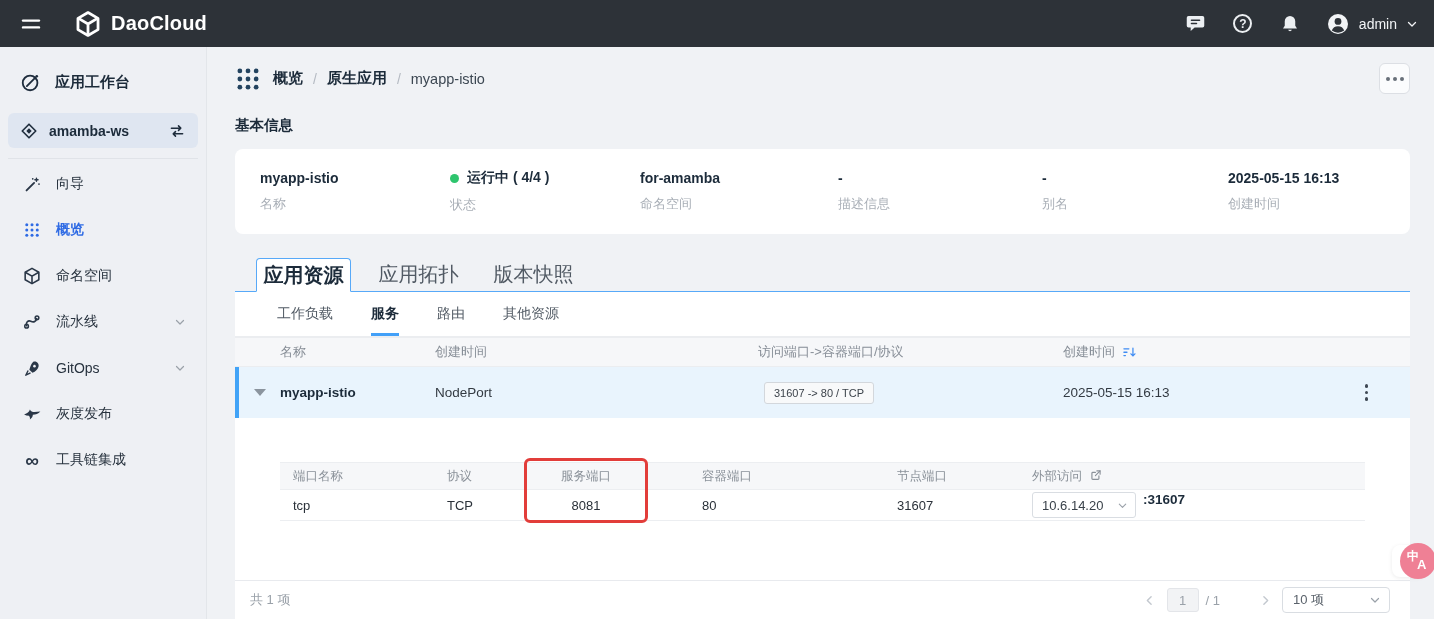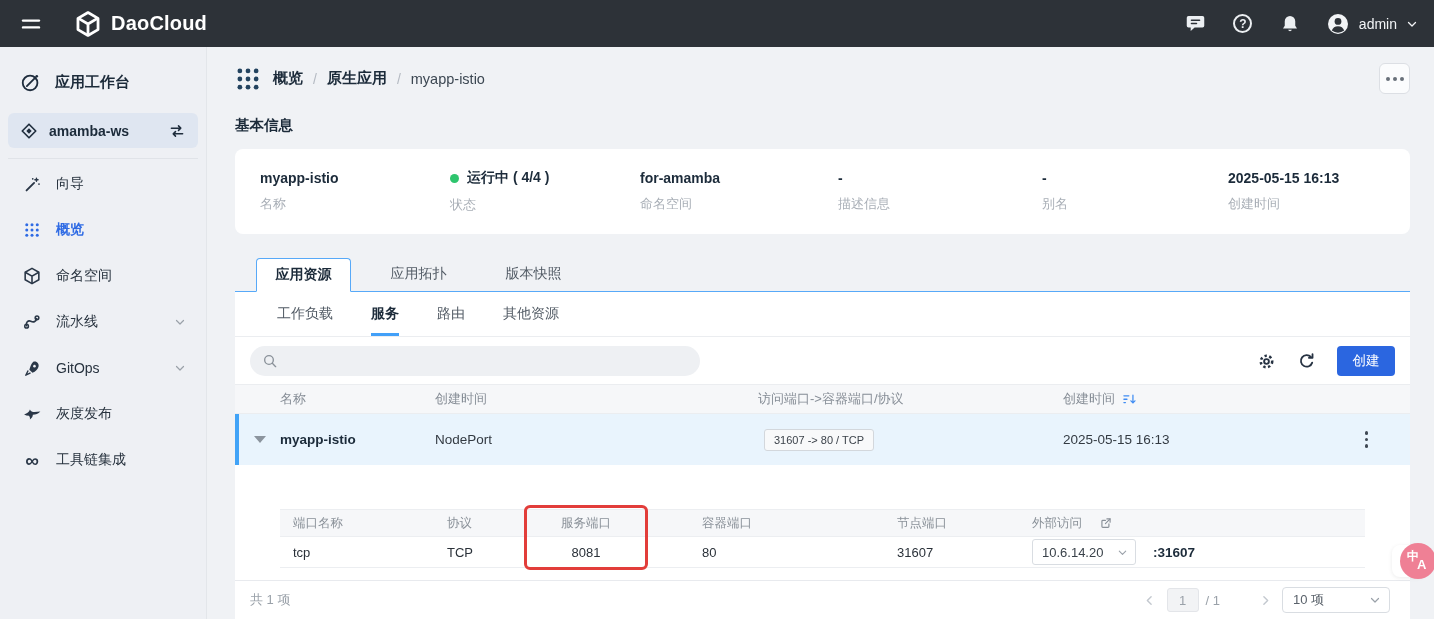--- a/index.html
+++ b/index.html
@@ -52,21 +52,21 @@
 
   .info-card { margin-top:14px; background:#fff; border-radius:8px; height:85px; display:flex; align-items:center; padding-left:25px; }
   .fld { display:flex; flex-direction:column; gap:9px; }
   .fld .v { font-size:14px; font-weight:bold; color:#1c2b3a; display:flex; align-items:center; gap:8px; }
   .fld .l { font-size:13px; color:#a8aeb6; }
   .dot { width:9px; height:9px; border-radius:50%; background:#2ec56e; }
   .w0{width:190px;} .w1{width:190px;} .w2{width:198px;} .w3{width:204px;} .w4{width:186px;} .w5{flex:1;}
 
   
   .tabbar { margin-top:23px; display:flex; align-items:flex-end; padding-left:21px; border-bottom:1px solid #57a9f8; }
-  .tab { width:95px; height:34px; display:flex; align-items:center; justify-content:center; font-size:14px; color:#50holder5a64; color:#515a64; cursor:pointer; margin-right:20px; }
+  .tab { width:95px; height:34px; display:flex; align-items:center; justify-content:center; font-size:20px; color:#50holder5a64; color:#515a64; cursor:pointer; margin-right:20px; }
   .tab.active { background:#fff; border:1px solid #57a9f8; border-bottom:1px solid #fff; margin-bottom:-1px;
                 border-radius:4px 4px 0 0; font-weight:bold; color:#1c2b3a; }
 
   .panel { background:#fff; flex:1; display:flex; flex-direction:column; }
   .subtabs { display:flex; gap:38px; padding:0 0 0 42px; border-bottom:1px solid #ebedf0; }
   .subtab { padding:13px 0 10px 0; font-size:14px; color:#515a64; cursor:pointer; border-bottom:3px solid transparent; }
   .subtab.active { color:#1c2b3a; font-weight:bold; border-bottom-color:#42a0f8; }
 
   
   .search-row { display:flex; align-items:center; padding:9px 15px 8px 15px; }
@@ -91,21 +91,21 @@
   .kebab i { width:3.5px; height:3.5px; border-radius:50%; background:#3f4854; }
 
   
   .expand-area { padding:44px 45px 0 45px; }
   .ptable { position:relative; font-size:13px; }
   .prow { display:flex; align-items:center; }
   .phead { height:28px; background:#f6f7f9; border-top:1px solid #eceef1; border-bottom:1px solid #eceef1; color:#8a9199; font-size:12.5px; }
   .pdata { height:31px; background:#fff; border-bottom:1px solid #eceef1; color:#2a3139; }
   .p0{width:154px; flex:none; padding-left:13px;} .p1{width:90px; flex:none; padding-left:13px;}
   .p2{width:124px; flex:none; text-align:center;} .p3{width:237px; flex:none; padding-left:54px;}
-  .p4{width:135px; flex:none; padding-left:12px;} .p5{flex:1; padding-left:12px; display:flex; align-items:center; gap:17px;}
+  .p4{width:135px; flex:none; padding-left:12px;} .p5{flex:1; padding-left:12px; display:flex; gap:7px;}
   .red-box { position:absolute; left:244px; top:-4px; width:124px; height:65px; border:3px solid #e23d3a; border-radius:6px; pointer-events:none; }
   .ip-select { width:104px; height:26px; border:1px solid #d9dde2; border-radius:3px; background:#fff; display:flex; align-items:center;
                padding:0 7px 0 9px; font-size:13px; color:#3a424a; cursor:pointer; }
   .ip-select .grow { flex:1; }
   .node-suffix { font-weight:bold; color:#1c2b3a; font-size:13.5px; }
 
   
   .tfoot { margin-top:auto; border-top:1px solid #e8eaee; height:39px; display:flex; align-items:center; padding:0 20px 0 15px; font-size:13px; color:#9aa1a9; }
   .pg { margin-left:auto; display:flex; align-items:center; gap:7px; color:#9aa1a9; }
   .pg-chev { width:20px; height:20px; display:flex; align-items:center; justify-content:center; color:#c3c8cf; cursor:pointer; }
@@ -347,45 +347,20 @@
     </div>
 
     <div class="panel">
       <div class="subtabs">
         <div class="subtab">工作负载</div>
         <div class="subtab active">服务</div>
         <div class="subtab">路由</div>
         <div class="subtab">其他资源</div>
       </div>
 
-      <div class="search-row">
-        <div class="search-box">
-          <svg width="16" height="16" viewBox="0 0 24 24">
-              <circle cx="10.5" cy="10.5" r="6.5" fill="none" stroke="#8a9199" stroke-width="2"></circle>
-              <path d="M15.5 15.5 20.5 20.5" stroke="#8a9199" stroke-width="2" stroke-linecap="round"></path>
-            </svg>
-          <input value="" style="">
-        </div>
-        <span style="flex:1"></span>
-        <div class="tool-ic">
-          <svg width="19" height="19" viewBox="0 0 24 24">
-              <circle cx="12" cy="12" r="7.2" fill="none" stroke="currentColor" stroke-width="3.2" stroke-dasharray="3 3.1"></circle>
-              <circle cx="12" cy="12" r="3" fill="none" stroke="currentColor" stroke-width="2.4"></circle>
-            </svg>
-        </div>
-        <span class="gap18"></span>
-        <div class="tool-ic">
-          <svg width="19" height="19" viewBox="0 0 24 24">
-              <path d="M19.2 13.4a7.3 7.3 0 1 1-1.6-7.1" fill="none" stroke="currentColor" stroke-width="2.3" stroke-linecap="round"></path>
-              <path d="M19.6 2.8v4.6h-4.6" fill="none" stroke="currentColor" stroke-width="2.3" stroke-linecap="round" stroke-linejoin="round"></path>
-            </svg>
-        </div>
-        <span class="gap20"></span>
-        <button class="create-btn">创建</button>
-      </div>
 
       <div class="thead">
         <span class="c0"></span>
         <span class="c1">名称</span>
         <span class="c2">创建时间</span>
         <span class="c3">访问端口-&gt;容器端口/协议</span>
         <span class="c4"><span class="th-sort">
               <span>创建时间</span>
           <svg width="15" height="15" viewBox="0 0 24 24">
                 <g fill="#3f8cf3">

